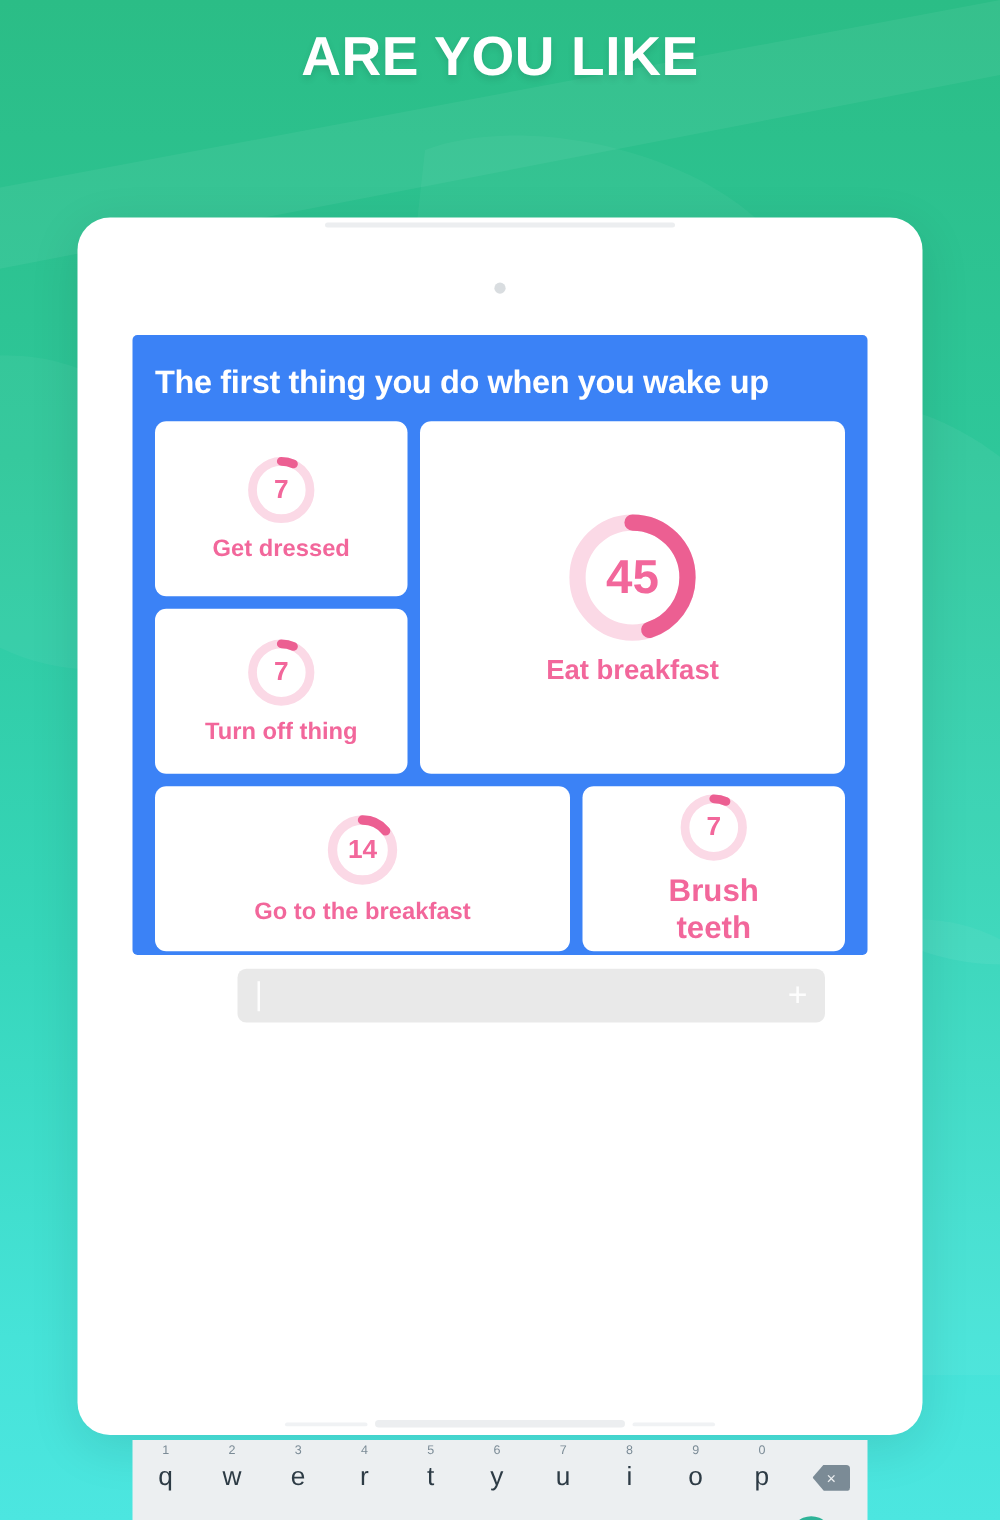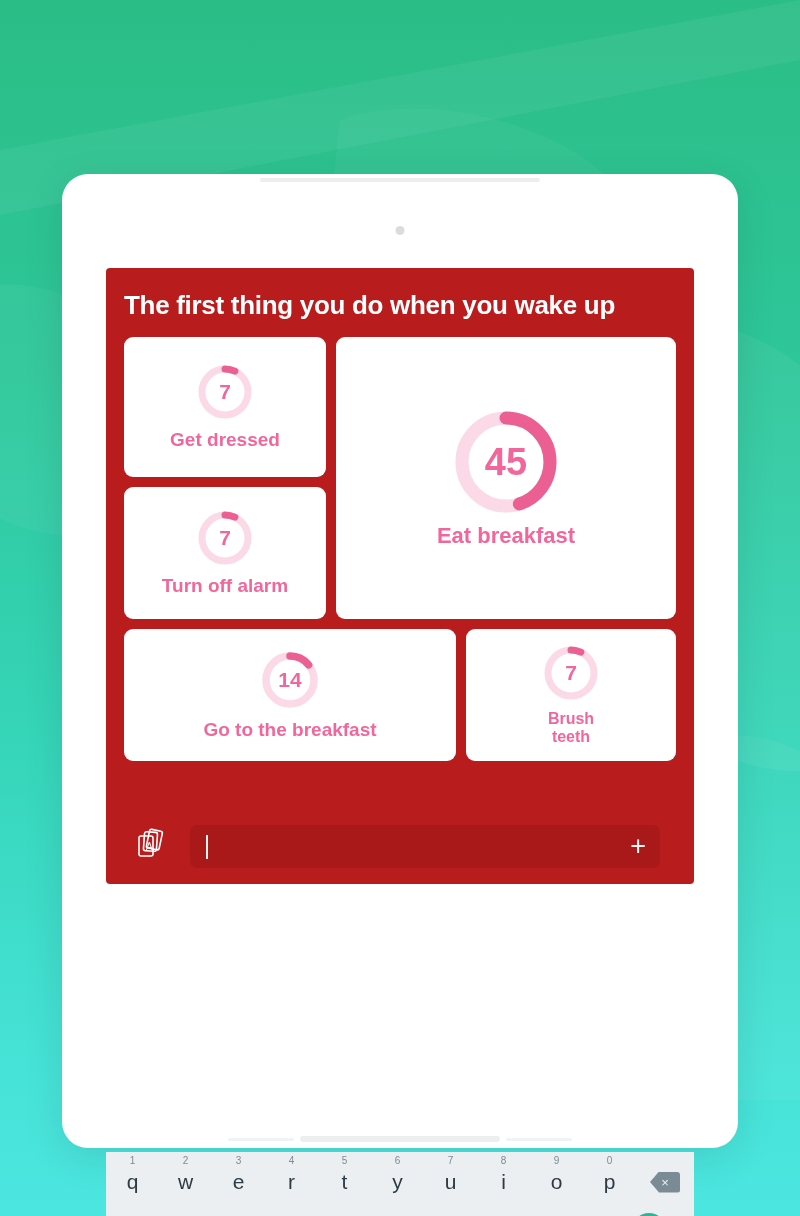--- a/index.html
+++ b/index.html
@@ -87,24 +87,24 @@
   
   .app-screen {
     position: absolute;
     left: 44px; top: 94px;
     width: 588px;
     height: 790px;
   }
 
   
   .question-panel {
-    background: #b91c1c;
+    background: #3b82f6;
     border-radius: 4px;
     padding: 18px 18px 0 18px;
-    height: 616px;
+    height: 496px;
     display: flex;
     flex-direction: column;
     justify-content: space-between;
   }
   .question-title {
     color: #ffffff;
     font-size: 26px;
     font-weight: bold;
     letter-spacing: -0.3px;
     margin: 4px 0 16px 0;
@@ -154,21 +154,21 @@
 
   .tile-label {
     color: #f2679b;
     font-weight: bold;
     text-align: center;
     line-height: 1.15;
     margin-top: 8px;
   }
   .tile .tile-label { font-size: 19px; }
   .tile.big .tile-label { font-size: 22px; margin-top: 6px; }
-  .tile.small-sq .tile-label { font-size: 16px; }
+  .tile.small-sq .tile-label { font-size: 25px; }
 
   
   .input-bar {
     display: flex;
     align-items: center;
     gap: 14px;
     padding: 14px 16px 16px 12px;
   }
   .cards-icon { width: 40px; height: 38px; flex: 0 0 auto; }
   .text-field {
@@ -268,20 +268,21 @@
     <rect x="0" y="0" width="800" height="1216" fill="url(#bgGrad)"></rect>
     <polygon points="0,150 800,0 800,60 0,215" fill="#ffffff" opacity="0.055"></polygon>
     <path d="M620 330 C 700 300, 800 340, 860 430 L 860 760 C 790 790, 690 760, 640 690 C 590 620, 560 430, 620 330 Z" fill="#ffffff" opacity="0.05"></path>
     <path d="M700 740 C 780 720, 860 770, 880 860 L 880 1100 L 640 1100 C 610 980, 630 800, 700 740 Z" fill="#ffffff" opacity="0.045"></path>
     <path d="M-60 300 C 20 260, 120 300, 150 380 L 150 520 C 60 560, -40 520, -80 440 Z" fill="#ffffff" opacity="0.04"></path>
     <path d="M340 120 C 420 90, 560 120, 620 190 L 620 240 C 520 200, 400 190, 330 210 Z" fill="#ffffff" opacity="0.04"></path>
   </svg>
 </div>
 
 <div class="headline">
+  <span class="l1">ARE YOU LIKE</span>
 </div>
 
 <div class="tablet">
 
   <div class="speaker-top"></div>
   <div class="camera-dot"></div>
   <div class="speaker-bottom"></div>
 
   <div class="app-screen">
 
@@ -314,21 +315,21 @@
         </div>
 
         <div class="tile">
           <div class="donut">
             <svg width="58" height="58" viewBox="0 0 58 58">
               <circle cx="29" cy="29" r="23" fill="none" stroke="#fbd9e6" stroke-width="7"></circle>
               <circle cx="29" cy="29" r="23" fill="none" stroke="#ec5f92" stroke-width="7" stroke-linecap="round" stroke-dasharray="10.11 134.4" stroke-dashoffset="0"></circle>
             </svg>
             <span class="pct" style="font-size:21px">7</span>
           </div>
-          <div class="tile-label">Turn off alarm</div>
+          <div class="tile-label">Turn off thing</div>
         </div>
 
         <div class="grid-row3">
 
           <div class="tile">
             <div class="donut">
               <svg width="62" height="62" viewBox="0 0 62 62">
                 <circle cx="31" cy="31" r="24" fill="none" stroke="#fbd9e6" stroke-width="7.5"></circle>
                 <circle cx="31" cy="31" r="24" fill="none" stroke="#ec5f92" stroke-width="7.5" stroke-linecap="round" stroke-dasharray="21.1 129.7" stroke-dashoffset="0"></circle>
               </svg>

